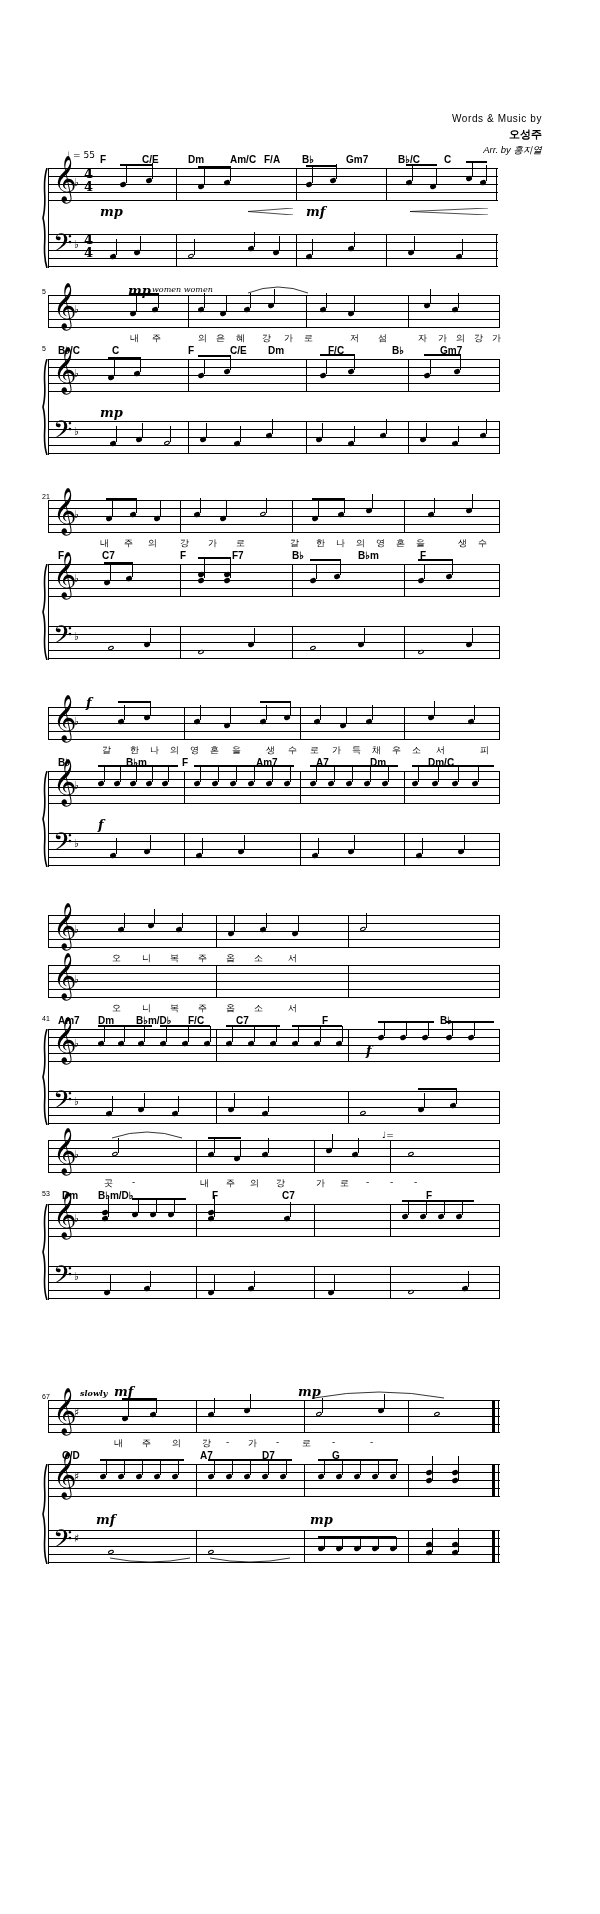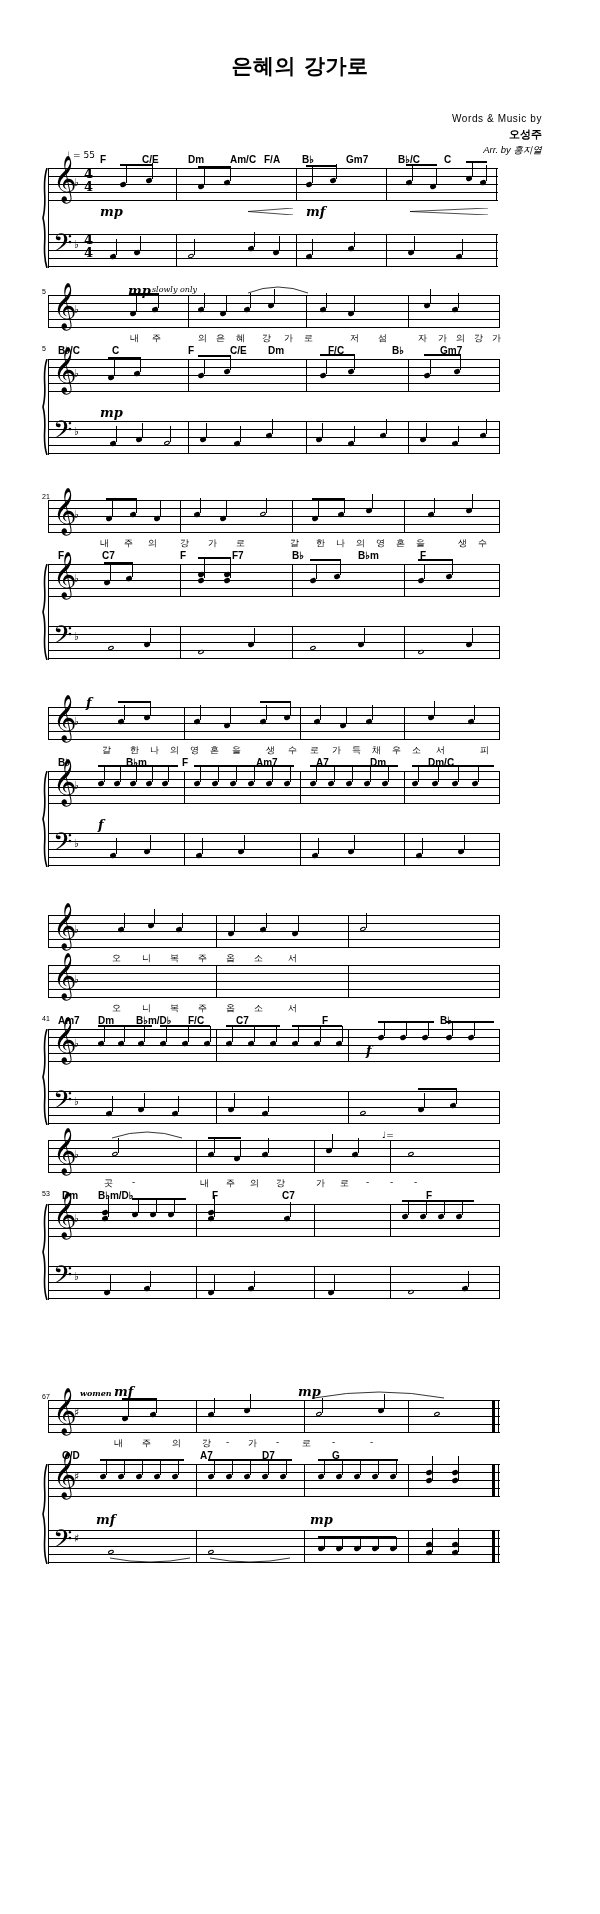--- a/index.html
+++ b/index.html
@@ -190,21 +190,20 @@
     font-family: "DejaVu Sans", sans-serif;
     font-size: 11px;
     line-height: 1;
   }
 </style>
 </head>
 <body>
 
 <div class="page">
 
-  <div class="title">은혜의 강가로</div>
 
   <div class="credits">
     <div class="c-words">Words &amp; Music by</div>
     <div class="c-composer">오성주</div>
     <div class="c-arr">Arr.  by  홍지열</div>
   </div>
 
   <div class="system" style="top:168px; left:48px; width:450px;">
 
     <div class="tempo" style="top:-18px; left:18px;">♩ = 55</div>
@@ -312,21 +311,21 @@
           <div class="stem" style="left:366px; top:2px; height:15px;"></div>
         <div class="nh" style="left:408px; top:20px;"></div>
           <div class="stem" style="left:414px; top:5px; height:16px;"></div>
       </div>
     </div>
   </div>
 
   <div class="system" style="top:295px; left:40px; width:460px;">
     <div class="measnum" style="top:-7px; left:2px;">5</div>
     <div class="dyn" style="top:-12px; left:88px;">mp</div>
-    <div class="expr" style="top:-10px; left:112px;">slowly only</div>
+    <div class="expr" style="top:-10px; left:112px;">women women</div>
 
     <div class="staff" style="position:relative; top:0; left:8px; width:452px;">
       <div class="line"></div>
         <div class="line"></div>
         <div class="line"></div>
         <div class="line"></div>
         <div class="line"></div>
       <div class="leftbar" style="top:0; height:33px;"></div>
       <div class="clef treble">𝄞</div>
       <div class="accid" style="left:26px; top:9px;">♭</div>
@@ -1091,21 +1090,21 @@
           <div class="stem" style="left:286px; top:9px; height:16px;"></div>
         <div class="nh open" style="left:360px; top:24px;"></div>
         <div class="nh" style="left:414px; top:20px;"></div>
           <div class="stem" style="left:420px; top:5px; height:16px;"></div>
       </div>
     </div>
   </div>
 
   <div class="system" style="top:1400px; left:40px; width:460px;">
     <div class="measnum" style="top:-7px; left:2px;">67</div>
-    <div class="expr" style="top:-12px; left:40px; font-weight:bold;">women</div>
+    <div class="expr" style="top:-12px; left:40px; font-weight:bold;">slowly</div>
     <div class="dyn" style="top:-16px; left:74px;">mf</div>
     <div class="dyn" style="top:-16px; left:258px;">mp</div>
 
     <div class="staff" style="position:relative; top:0; left:8px; width:452px;">
       <div class="line"></div>
         <div class="line"></div>
         <div class="line"></div>
         <div class="line"></div>
         <div class="line"></div>
       <div class="leftbar" style="top:0; height:33px;"></div>

